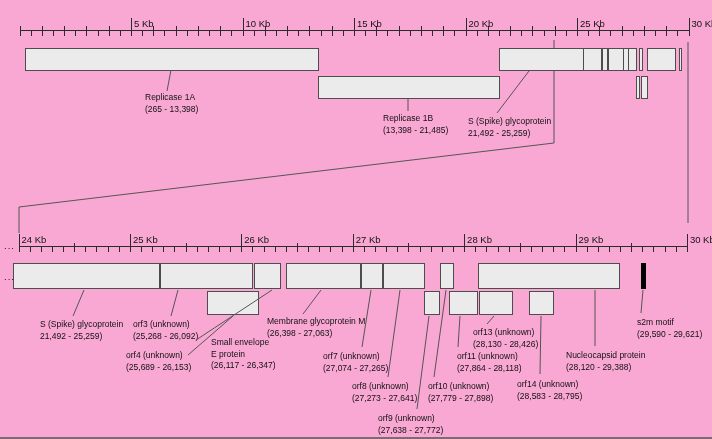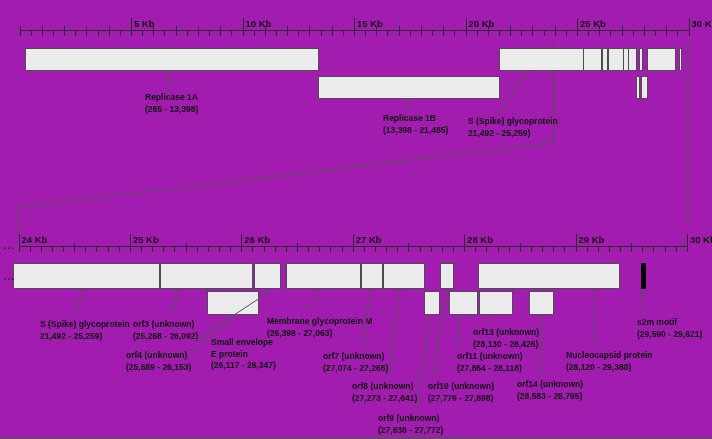--- a/index.html
+++ b/index.html
@@ -1,17 +1,17 @@
 <!DOCTYPE html>
 <html><head>
 <meta charset="utf-8">
 <style>
   html,body{margin:0;padding:0;background:#ffffff;}
-  .stage{position:relative;width:712px;height:439px;background:#a21caf;overflow:hidden;
-         font-family:"Liberation Sans", sans-serif;font-weight:bold;}
+  .stage{position:relative;width:712px;height:439px;background:#f9a8d4;overflow:hidden;
+         font-family:"Liberation Sans", sans-serif;}
   svg{position:absolute;left:0;top:0;}
   svg text{font-family:"Liberation Sans", sans-serif;fill:#111111;}
   .ruler-label{font-size:9.5px;}
   .feat-label{font-size:8.5px;}
   .ellipsis{font-size:9.5px;letter-spacing:1px;}
 </style>
 </head>
 <body>
 
 <div class="stage">

